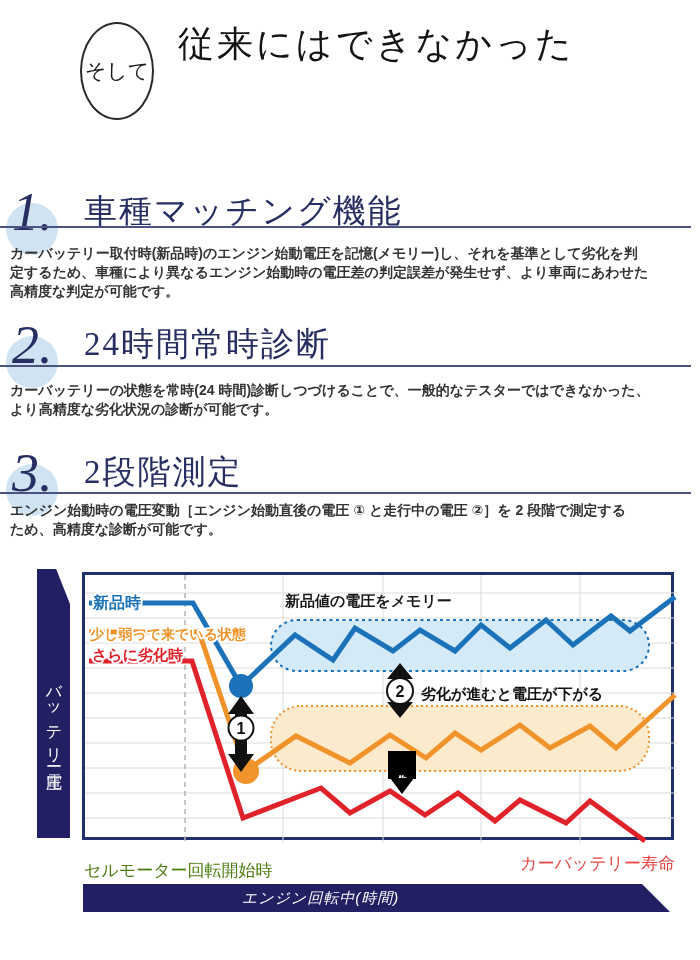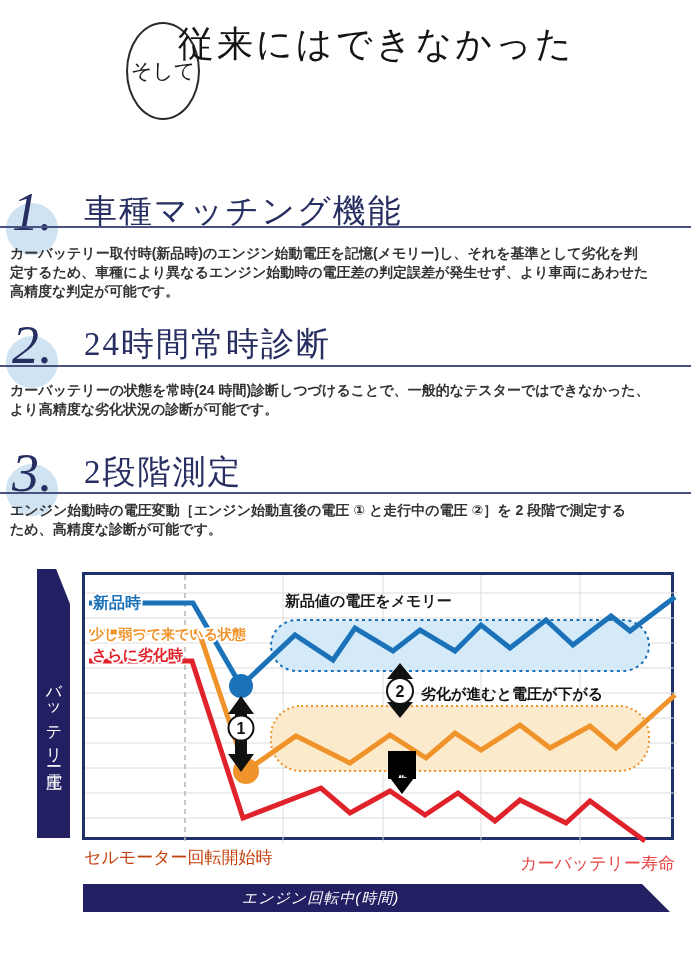--- a/index.html
+++ b/index.html
@@ -3,21 +3,21 @@
 <meta charset="utf-8">
 <style>
   * { margin:0; padding:0; box-sizing:border-box; }
   body { background:#fff; font-family:"Liberation Sans","DejaVu Sans",sans-serif; }
   .page { position:relative; width:700px; height:960px; background:#fff; overflow:hidden; }
 
   
   .hdr-badge { position:absolute; left:80px; top:22px; width:74px; height:98px;
     border:2px solid #2a2a2a; border-radius:50%;
     display:flex; align-items:center; justify-content:center;
-    font-family:"Liberation Serif","DejaVu Serif",serif; font-size:21px; color:#1a1a1a;margin-left:46px; }
+    font-family:"Liberation Serif","DejaVu Serif",serif; font-size:21px; color:#1a1a1a; }
   .hdr-line1 { position:absolute; left:178px; top:20px;
     font-family:"Liberation Serif","DejaVu Serif",serif; font-size:36px; letter-spacing:3px; color:#141414; }
   .hdr-line2 { position:absolute; left:176px; top:60px;
     font-family:"Liberation Serif","DejaVu Serif",serif; font-weight:bold;
     font-size:47px; letter-spacing:6px; color:#2e7fc1; }
 
   
   .sec { position:absolute; left:0; width:700px; }
   .sec-circle { position:absolute; left:6px; top:18px; width:52px; height:52px;
     border-radius:50%; background:#cfe3f2; }
@@ -54,21 +54,21 @@
   .note2 { font-size:15px; font-weight:bold; fill:#111; }
   .arr { fill:#111; }
   .arrcirc { fill:#fff; stroke:#111; stroke-width:2; }
   .arrnum { font-size:16px; font-weight:bold; fill:#111; text-anchor:middle; }
   .deg-box { position:absolute; left:303px; top:176px; width:28px; height:28px; background:#000;
     color:#fff; font-size:12px; font-weight:bold; writing-mode:vertical-rl;
     display:flex; align-items:center; justify-content:center; line-height:1; }
   .deg-tri { position:absolute; left:305px; top:203px; width:0; height:0;
     border-left:12px solid transparent; border-right:12px solid transparent;
     border-top:16px solid #000; }
-  .x-start { position:absolute; left:84px; top:281px; font-size:17px; color:#c2410c; }
+  .x-start { position:absolute; left:84px; top:294px; font-size:17px; color:#4d7c0f; }
   .x-end { position:absolute; left:500px; top:287px; width:175px; text-align:right;
     font-size:17px; color:#e64545; }
   .x-banner { position:absolute; left:83px; top:319px; width:587px; height:28px; background:#221f63;
     clip-path:polygon(0 0, 559px 0, 587px 28px, 0 28px);
     display:flex; align-items:center; justify-content:center; padding-right:112px; }
   .x-banner span { color:#fff; font-size:15px; letter-spacing:1px;font-style:italic; }
 </style>
 </head>
 <body>
 

